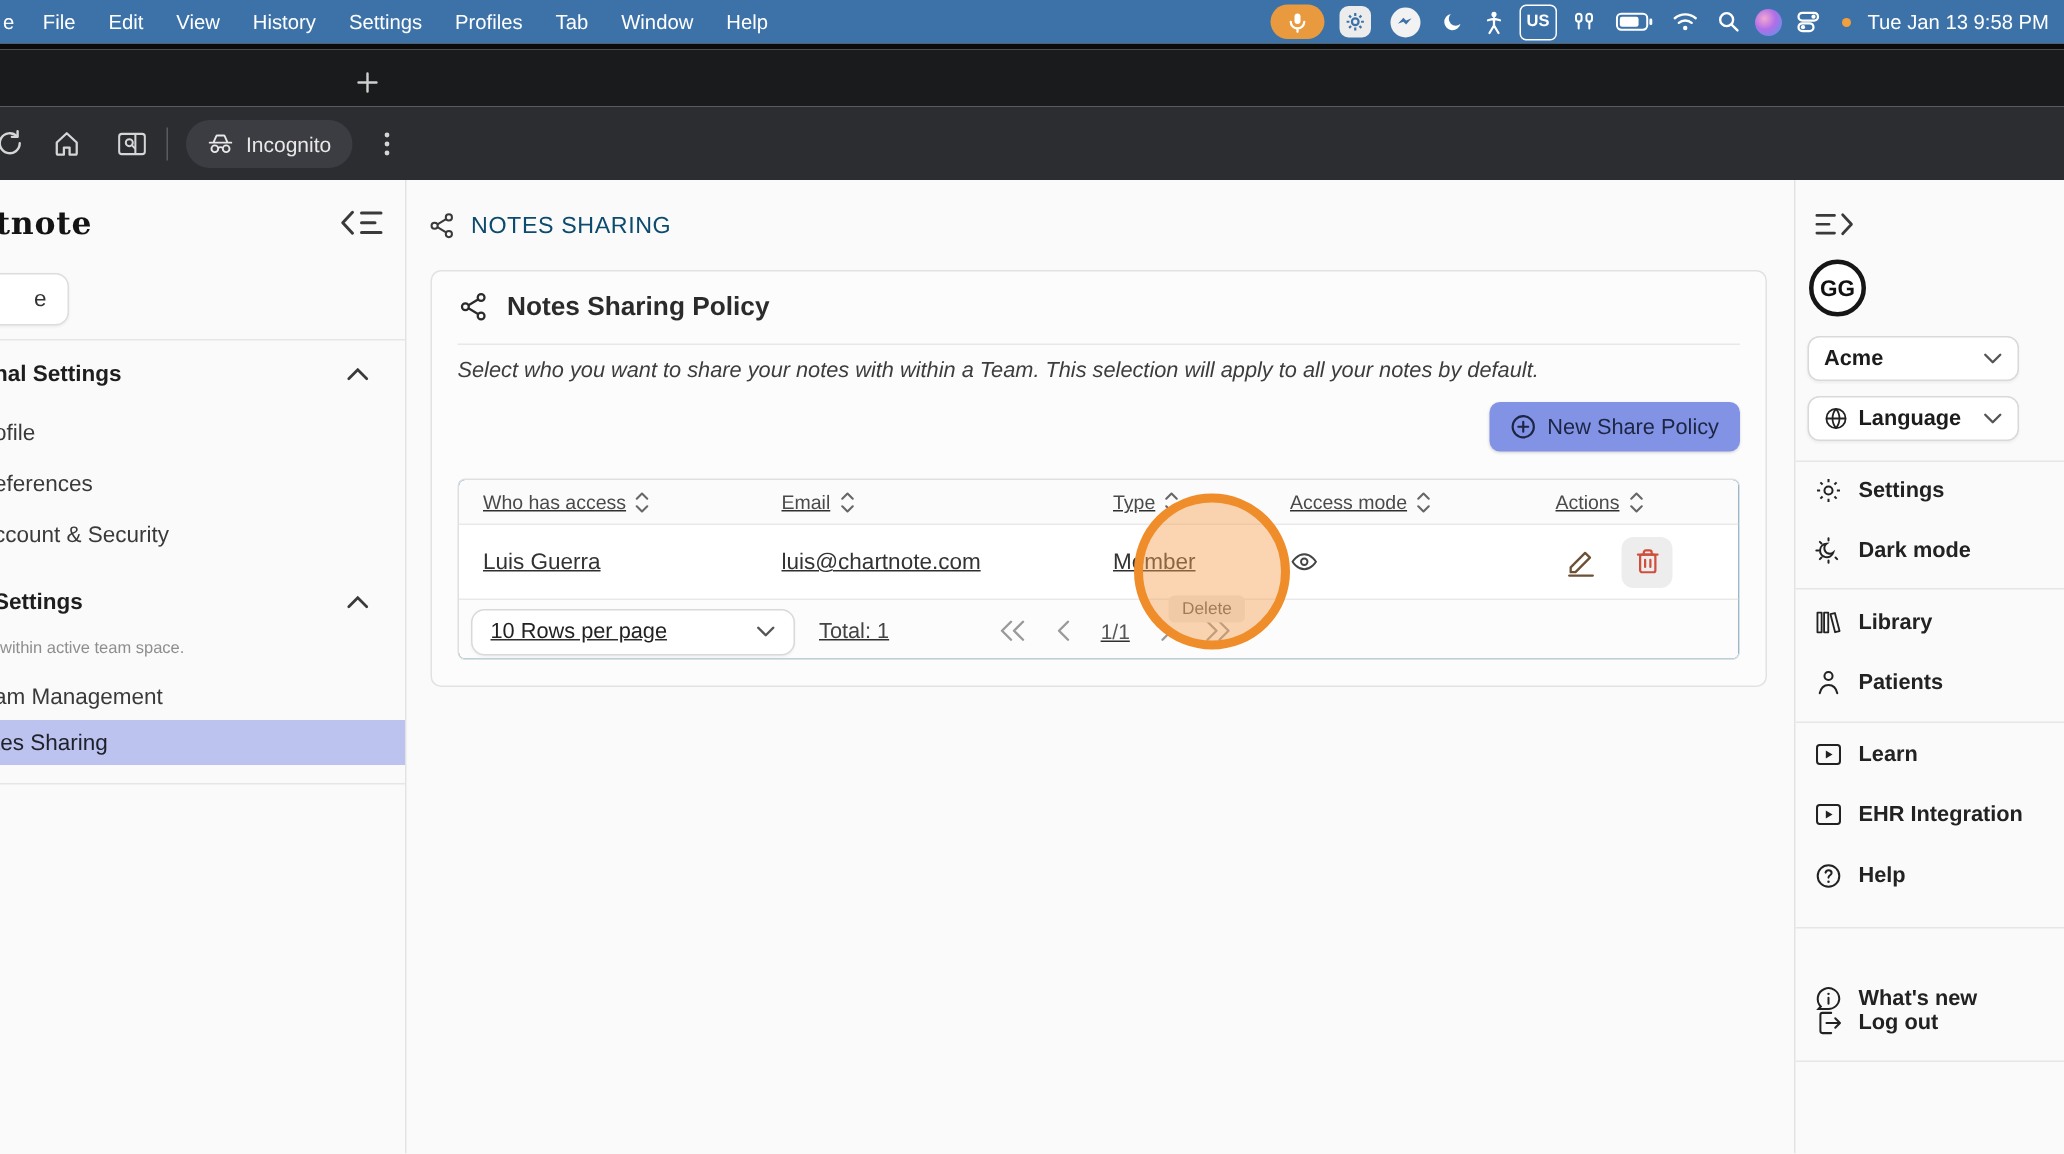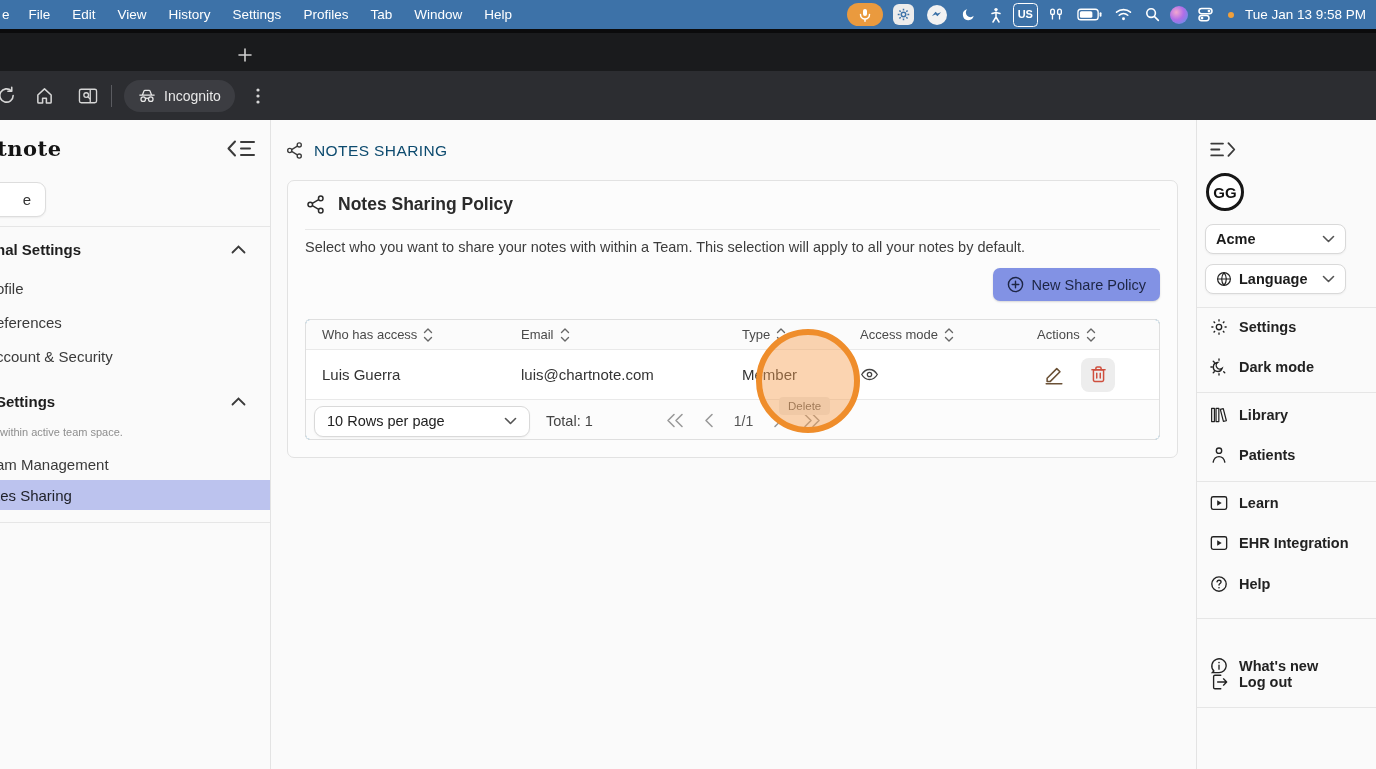--- a/index.html
+++ b/index.html
@@ -73,26 +73,26 @@
   .nav-active span{margin-left:-4px;font-size:15px;color:#20222b;}
 
   
   .pagetitle{position:absolute;left:285px;top:21px;display:flex;align-items:center;gap:10px;}
   .pagetitle h1{font-size:15.5px;letter-spacing:.4px;color:#0c4a6e;font-weight:normal;}
   .card{position:absolute;left:287px;top:60px;width:891px;height:278px;background:#fcfcfc;
     border:1px solid #e2e2e2;border-radius:7px;}
   .card-title{position:absolute;left:17px;top:13px;display:flex;align-items:center;gap:12px;}
   .card-title h2{font-size:17.5px;font-weight:bold;color:#2b2b2b;}
   .card-div{position:absolute;left:17px;right:17px;top:48px;height:1px;background:#e8e8e8;}
-  .card-desc{position:absolute;left:17px;top:58px;right:17px;font-size:14.5px;color:#3d3d3d;}
+  .card-desc{position:absolute;left:17px;top:58px;right:17px;font-size:14.5px;color:#3d3d3d;font-style:italic;}
   .newpol{position:absolute;right:17px;top:87px;height:33px;background:#8292e4;border-radius:7px;
     display:flex;align-items:center;gap:8px;padding:0 14px;font-size:14.5px;font-weight:500;color:#1d2544;
     box-shadow:0 1px 2px rgba(0,0,0,.15);}
   .tbl{position:absolute;left:17px;top:138px;right:17px;bottom:17px;border:1px solid #dfdfdf;
-    border-radius:5px;background:#0369a1;overflow:hidden;}
+    border-radius:5px;background:#0369a1;overflow:hidden;text-decoration:underline;}
   .thead,.trow{display:grid;grid-template-columns:199px 221px 118px 177px 1fr;align-items:center;}
   .thead{height:30px;background:#fbfbfb;border-bottom:1px solid #e9e9e9;}
   .th{font-size:13px;color:#4a4a4a;padding-left:16px;display:flex;align-items:center;gap:6px;}
   .trow{height:50px;border-bottom:1px solid #e9e9e9;background:#fff;}
   .td{font-size:15px;color:#333;padding-left:16px;display:flex;align-items:center;}
   .actions-cell{gap:10px;}
   .icon-btn{width:34px;height:34px;display:flex;align-items:center;justify-content:center;border-radius:8px;}
   .icon-btn.del{background:#ededed;}
   .tfoot{height:42px;display:flex;align-items:center;padding:0 8px;background:#fcfcfc;}
   .rpp{width:216px;height:31px;background:#fff;border:1px solid #d9d9d9;border-radius:9px;

